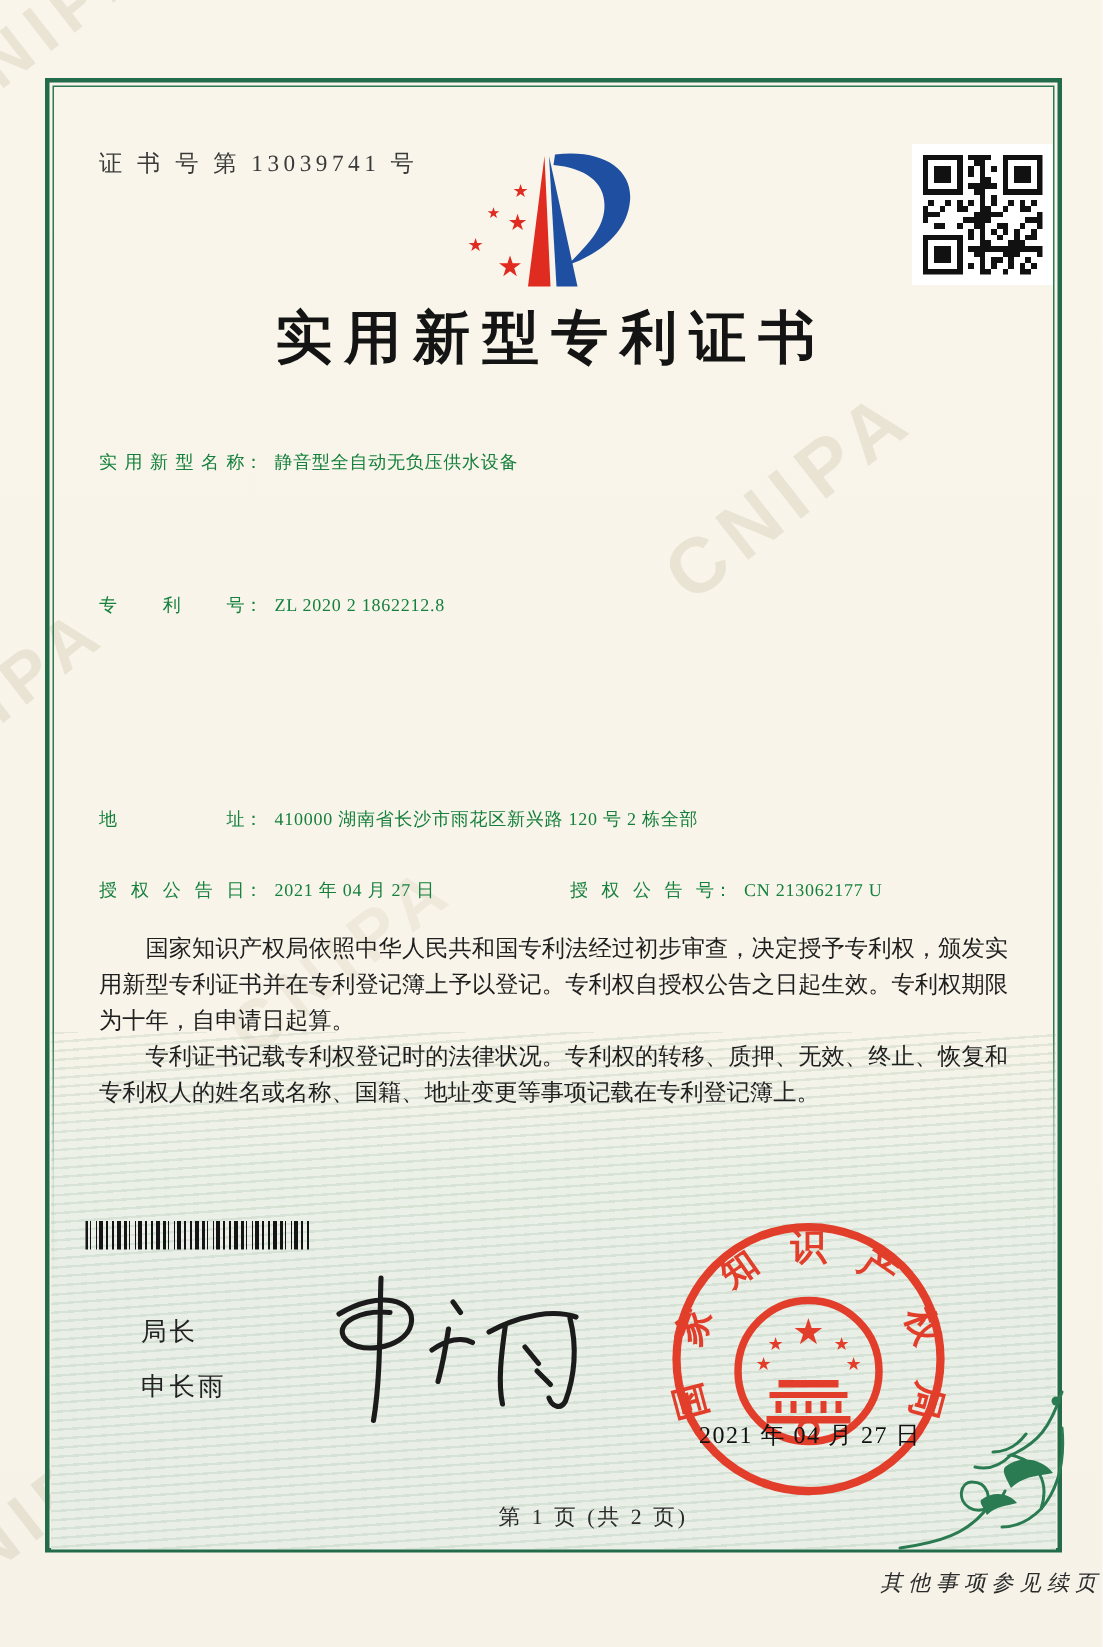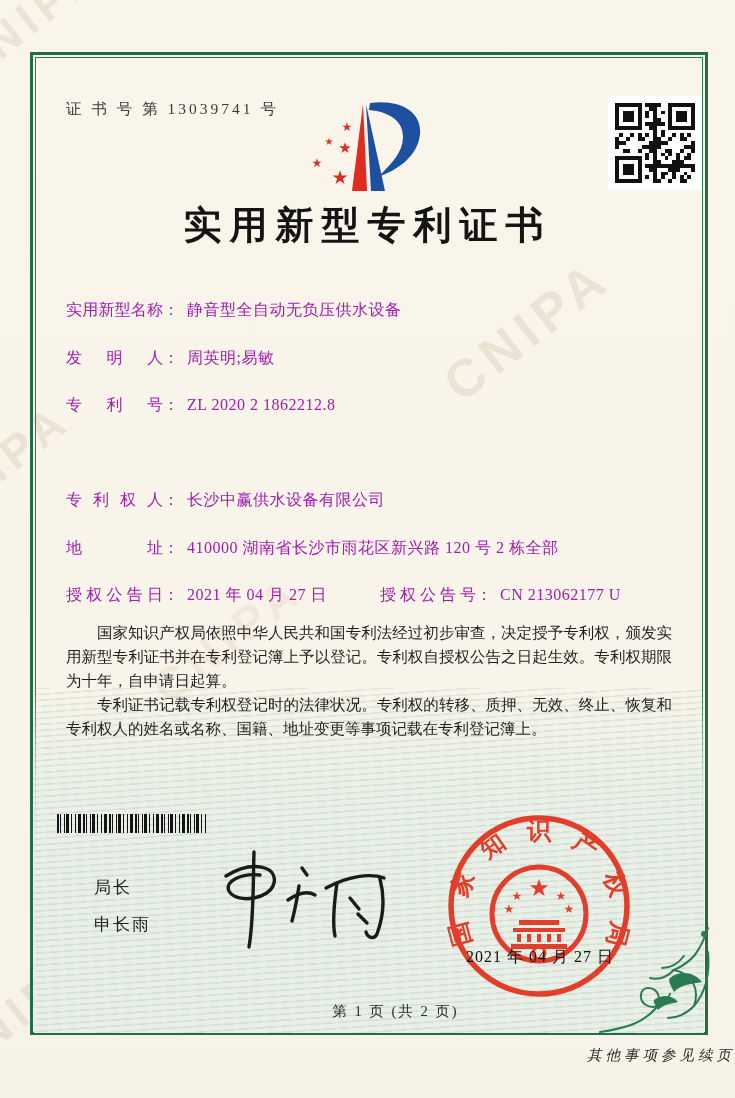--- a/index.html
+++ b/index.html
@@ -34,21 +34,21 @@
   .certno{position:absolute;left:66px;top:99px;font-size:15.5px;letter-spacing:3px;color:#3a3a3a;z-index:3;}
 
   .logo{position:absolute;left:296px;top:100px;z-index:3;}
   .qr{position:absolute;left:610px;top:98px;width:90px;height:90px;background:#fff;z-index:3;
       box-shadow:0 0 0 2px #fff;}
   .qr svg{position:absolute;left:5px;top:5px;}
 
   .title{position:absolute;left:0;top:200px;width:100%;text-align:center;font-size:38px;
          font-weight:bold;letter-spacing:8px;color:#141414;z-index:3;}
 
-  .frow{position:absolute;font-size:16px;color:#a21caf;z-index:3;white-space:nowrap;}
+  .frow{position:absolute;font-size:12px;color:#15803d;z-index:3;white-space:nowrap;}
   .flabel{display:inline-block;width:97px;text-align:justify;text-align-last:justify;vertical-align:bottom;}
   .fcolon{display:inline-block;}
   .fvalue{margin-left:8px;letter-spacing:0.5px;}
   .grant-extra{position:absolute;left:314px;top:0;}
   .grant-extra .flabel{width:96px;}
 
   .bodytext{position:absolute;left:66px;top:621px;width:606px;z-index:3;}
   .bodytext p{margin:0;font-size:15.5px;line-height:24px;text-align:justify;
               text-indent:2em;color:#1f1f1f;}
 
@@ -248,28 +248,22 @@
           <rect x="18" y="20" width="1" height="1"></rect>
         </g>
     </svg>
   </div>
 
   <div class="title">实用新型专利证书</div>
 
   <div class="frow" style="left:66px;top:300px;">
     <span class="flabel">实用新型名称</span><span class="fcolon">：</span><span class="fvalue">静音型全自动无负压供水设备</span>
   </div>
-  <div class="frow" style="left:66px;top:348px;">
-    <span class="flabel">发明人</span><span class="fcolon">：</span><span class="fvalue">周英明;易敏</span>
-  </div>
   <div class="frow" style="left:66px;top:395px;">
     <span class="flabel">专利号</span><span class="fcolon">：</span><span class="fvalue">ZL 2020 2 1862212.8</span>
-  </div>
-  <div class="frow" style="left:66px;top:490px;">
-    <span class="flabel">专利权人</span><span class="fcolon">：</span><span class="fvalue">长沙中赢供水设备有限公司</span>
   </div>
   <div class="frow" style="left:66px;top:538px;">
     <span class="flabel">地址</span><span class="fcolon">：</span><span class="fvalue">410000 湖南省长沙市雨花区新兴路 120 号 2 栋全部</span>
   </div>
   <div class="frow" style="left:66px;top:585px;">
     <span class="flabel">授权公告日</span><span class="fcolon">：</span><span class="fvalue">2021 年 04 月 27 日</span>
     <span class="grant-extra">
       <span class="flabel">授权公告号</span><span class="fcolon">：</span><span class="fvalue">CN 213062177 U</span>
     </span>
   </div>

